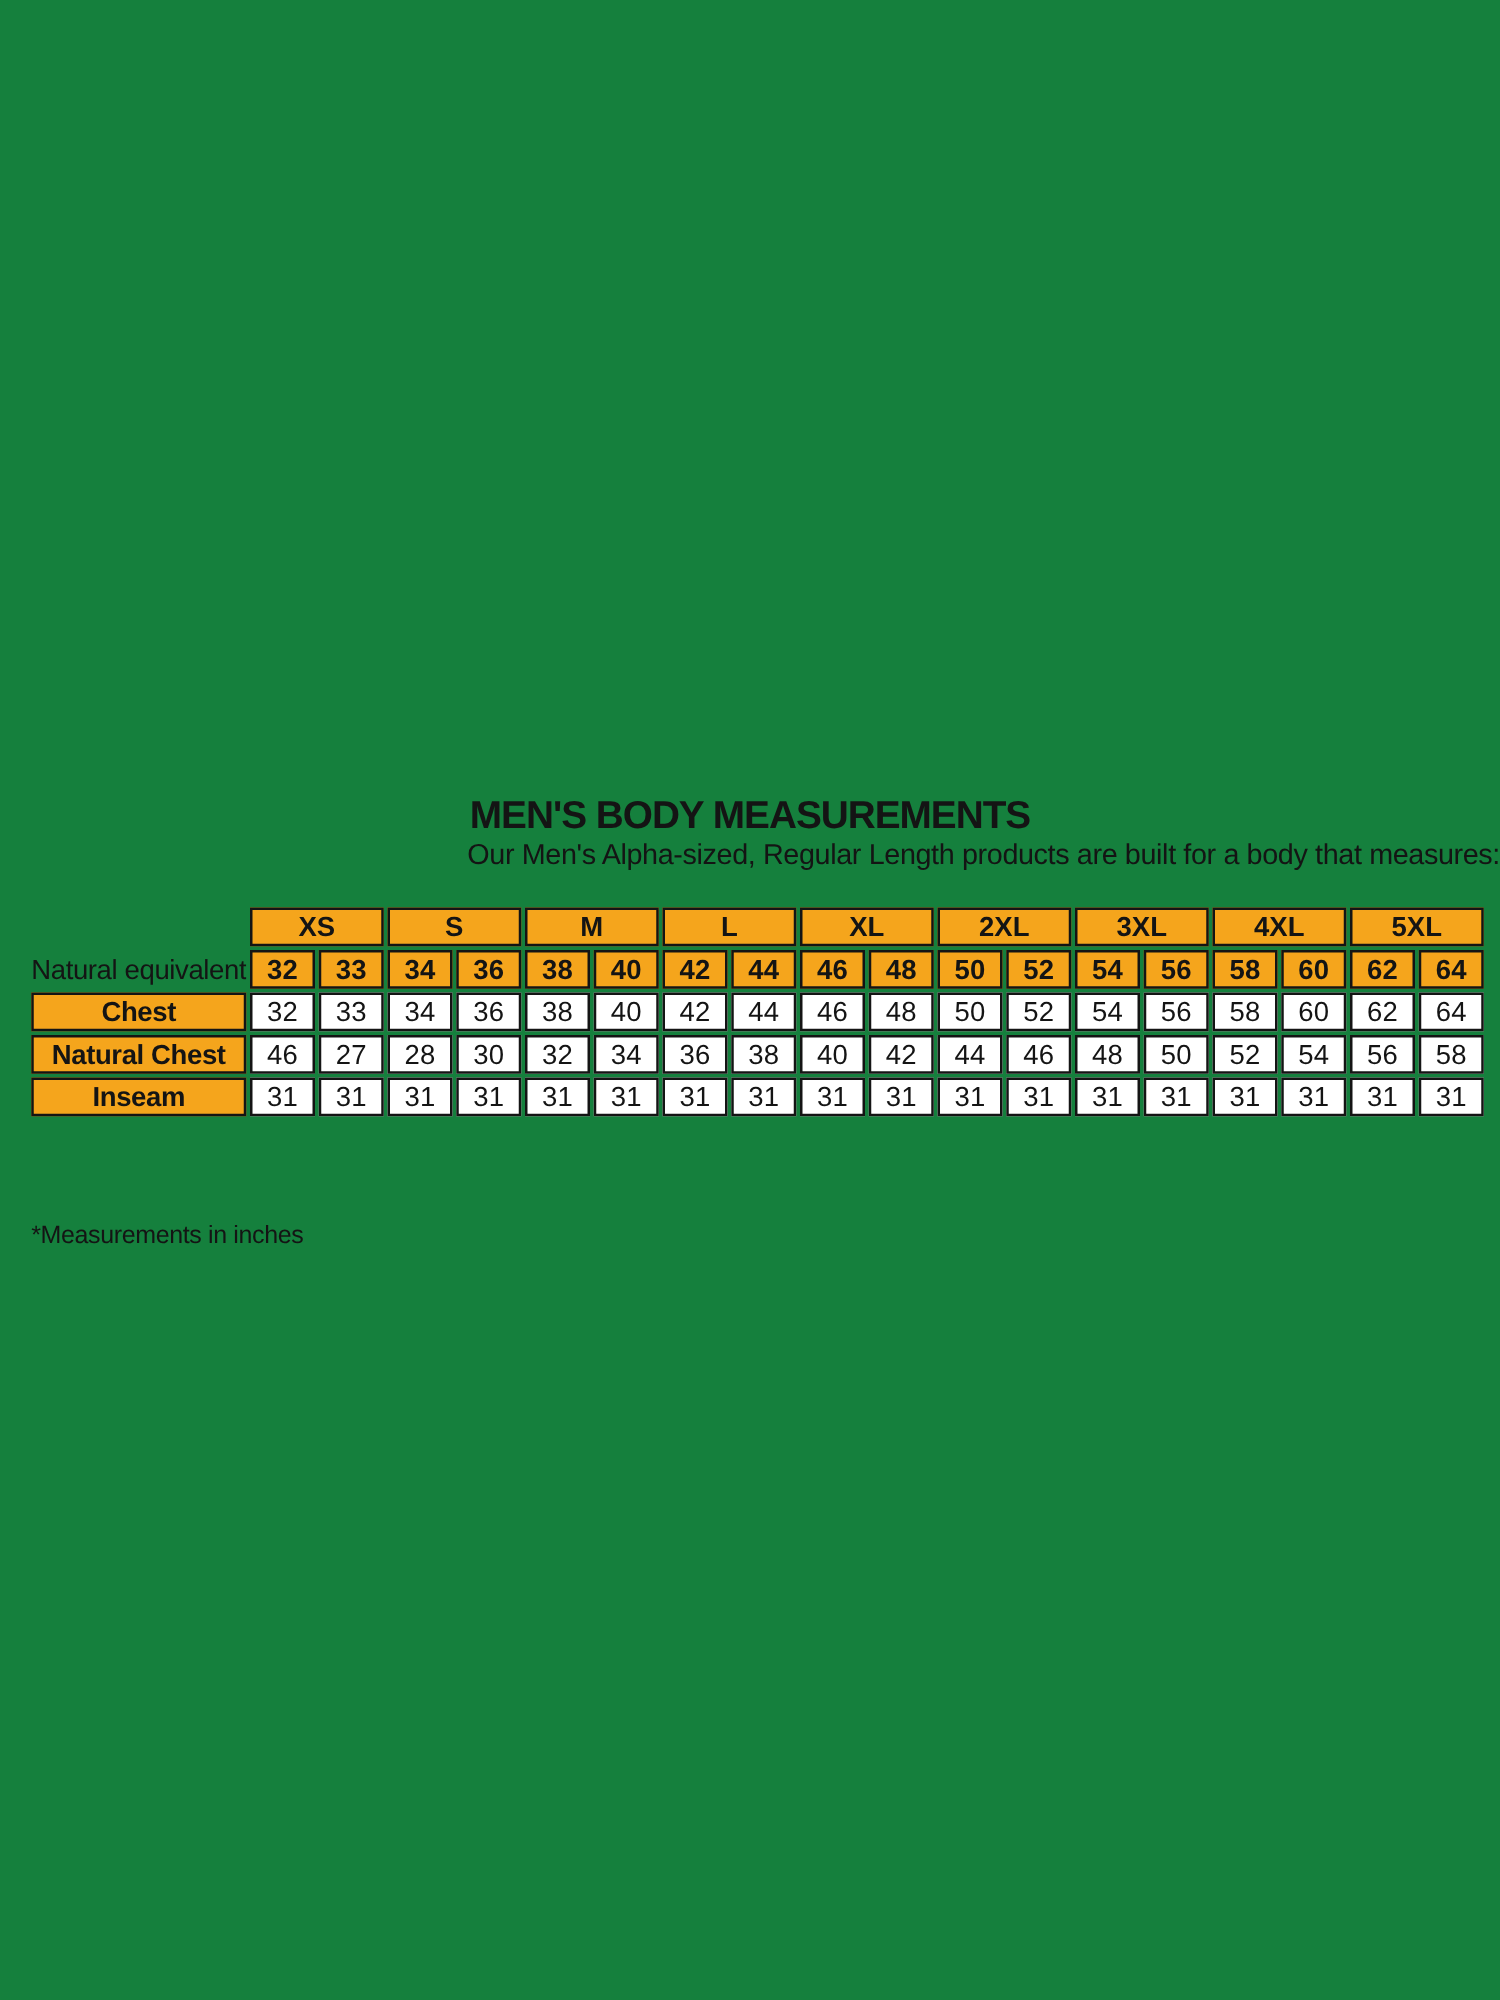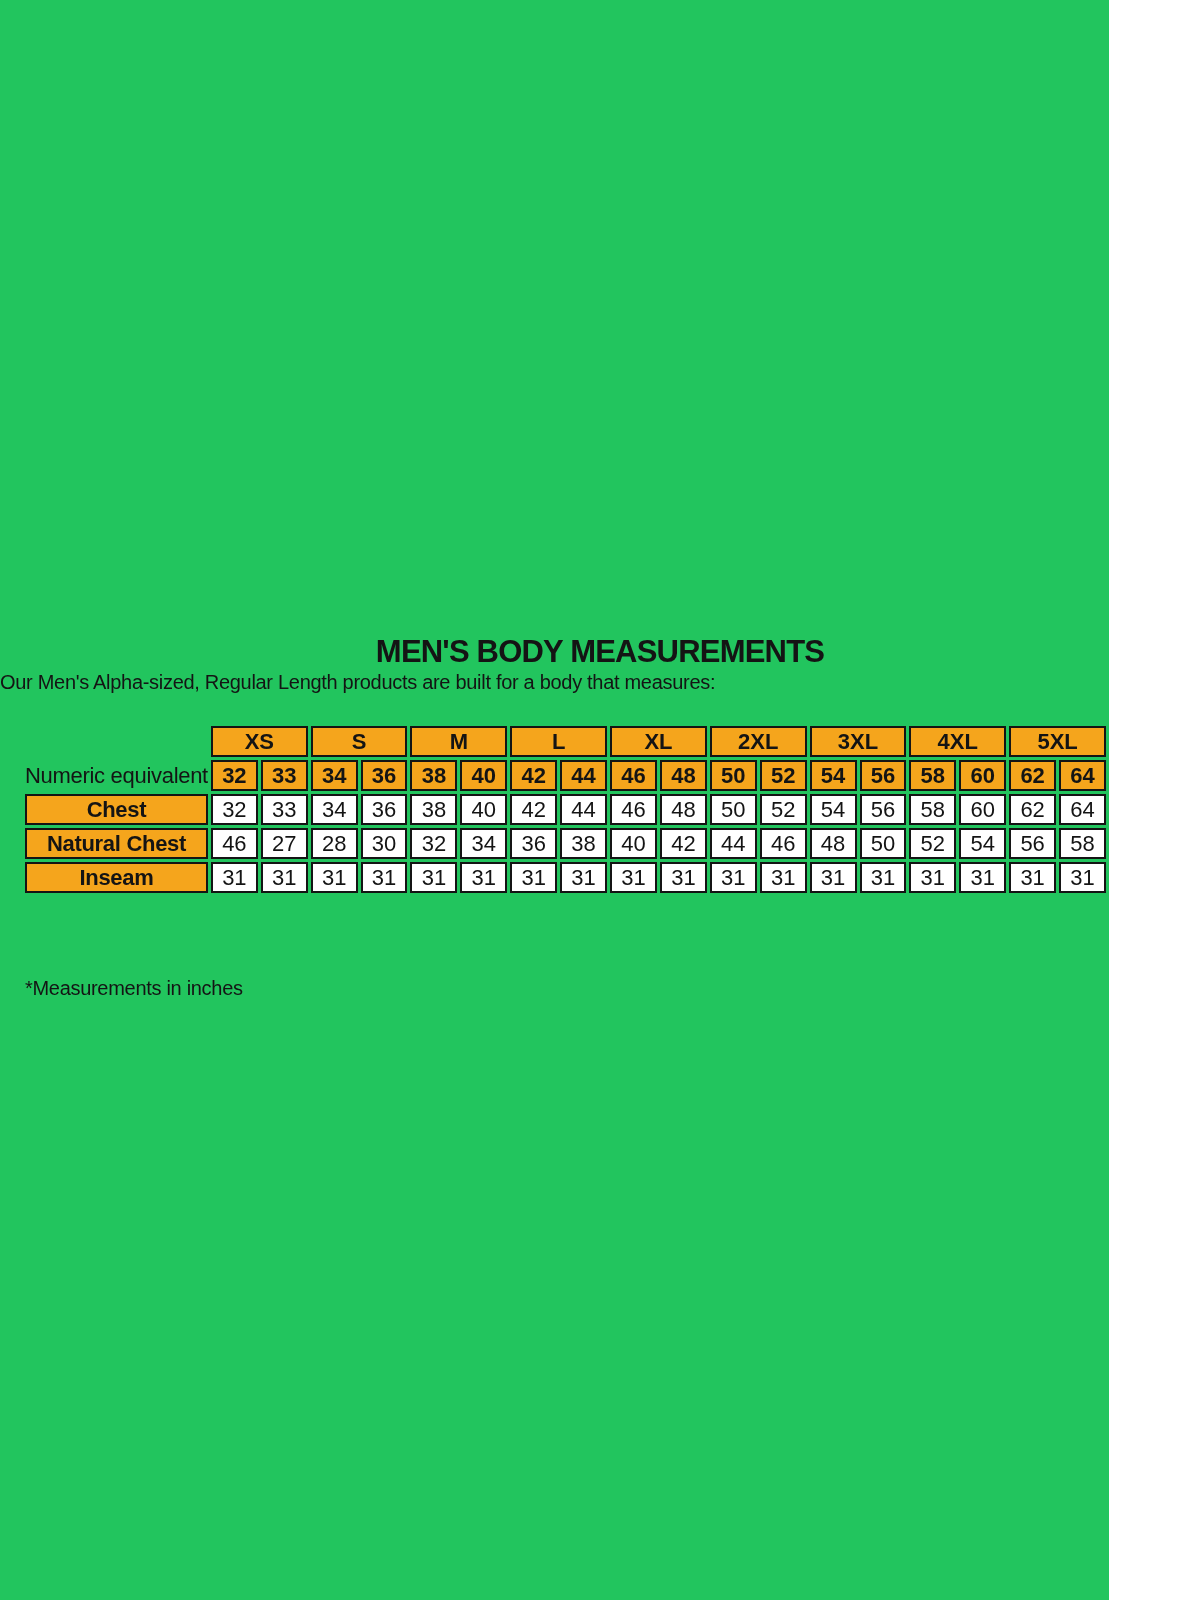--- a/index.html
+++ b/index.html
@@ -8,31 +8,31 @@
     --text:#141414;
   }
   html,body{margin:0;padding:0;background:#ffffff;}
   body{
     width:1200px;height:1600px;
     font-family:"Liberation Sans", sans-serif;
     color:var(--text);
     position:relative;
     overflow:hidden;
   }
-  .canvas{position:absolute;top:0;left:0;width:1109px;height:1600px;background:#22c55e;}
+  .canvas{position:absolute;top:0;left:0;width:1200px;height:1600px;background:#15803d;}
   .title{
     position:absolute;top:636px;left:0;width:1200px;
     text-align:center;
     font-size:31px;font-weight:bold;
     letter-spacing:-0.8px;line-height:1;
   }
   .subtitle{
     position:absolute;top:671px;left:0;width:1200px;
-    text-align:left;
-    font-size:20px;font-weight:normal;
+    text-align:right;
+    font-size:23px;font-weight:normal;
     letter-spacing:-0.3px;line-height:1.1;
   }
   .table-wrap{position:absolute;top:723px;left:22px;}
   table.size-chart{
     border-collapse:separate;
     border-spacing:3px;
     table-layout:fixed;
   }
   table.size-chart td, table.size-chart th{
     box-sizing:border-box;
@@ -97,21 +97,21 @@
             <th class="cell orange bold" colspan="2">S</th>
             <th class="cell orange bold" colspan="2">M</th>
             <th class="cell orange bold" colspan="2">L</th>
             <th class="cell orange bold" colspan="2">XL</th>
             <th class="cell orange bold" colspan="2">2XL</th>
             <th class="cell orange bold" colspan="2">3XL</th>
             <th class="cell orange bold" colspan="2">4XL</th>
             <th class="cell orange bold" colspan="2">5XL</th>
           </tr>
           <tr>
-            <td class="blank right-label">Numeric equivalent</td>
+            <td class="blank right-label">Natural equivalent</td>
             <td class="cell orange bold">32</td>
             <td class="cell orange bold">33</td>
             <td class="cell orange bold">34</td>
             <td class="cell orange bold">36</td>
             <td class="cell orange bold">38</td>
             <td class="cell orange bold">40</td>
             <td class="cell orange bold">42</td>
             <td class="cell orange bold">44</td>
             <td class="cell orange bold">46</td>
             <td class="cell orange bold">48</td>

